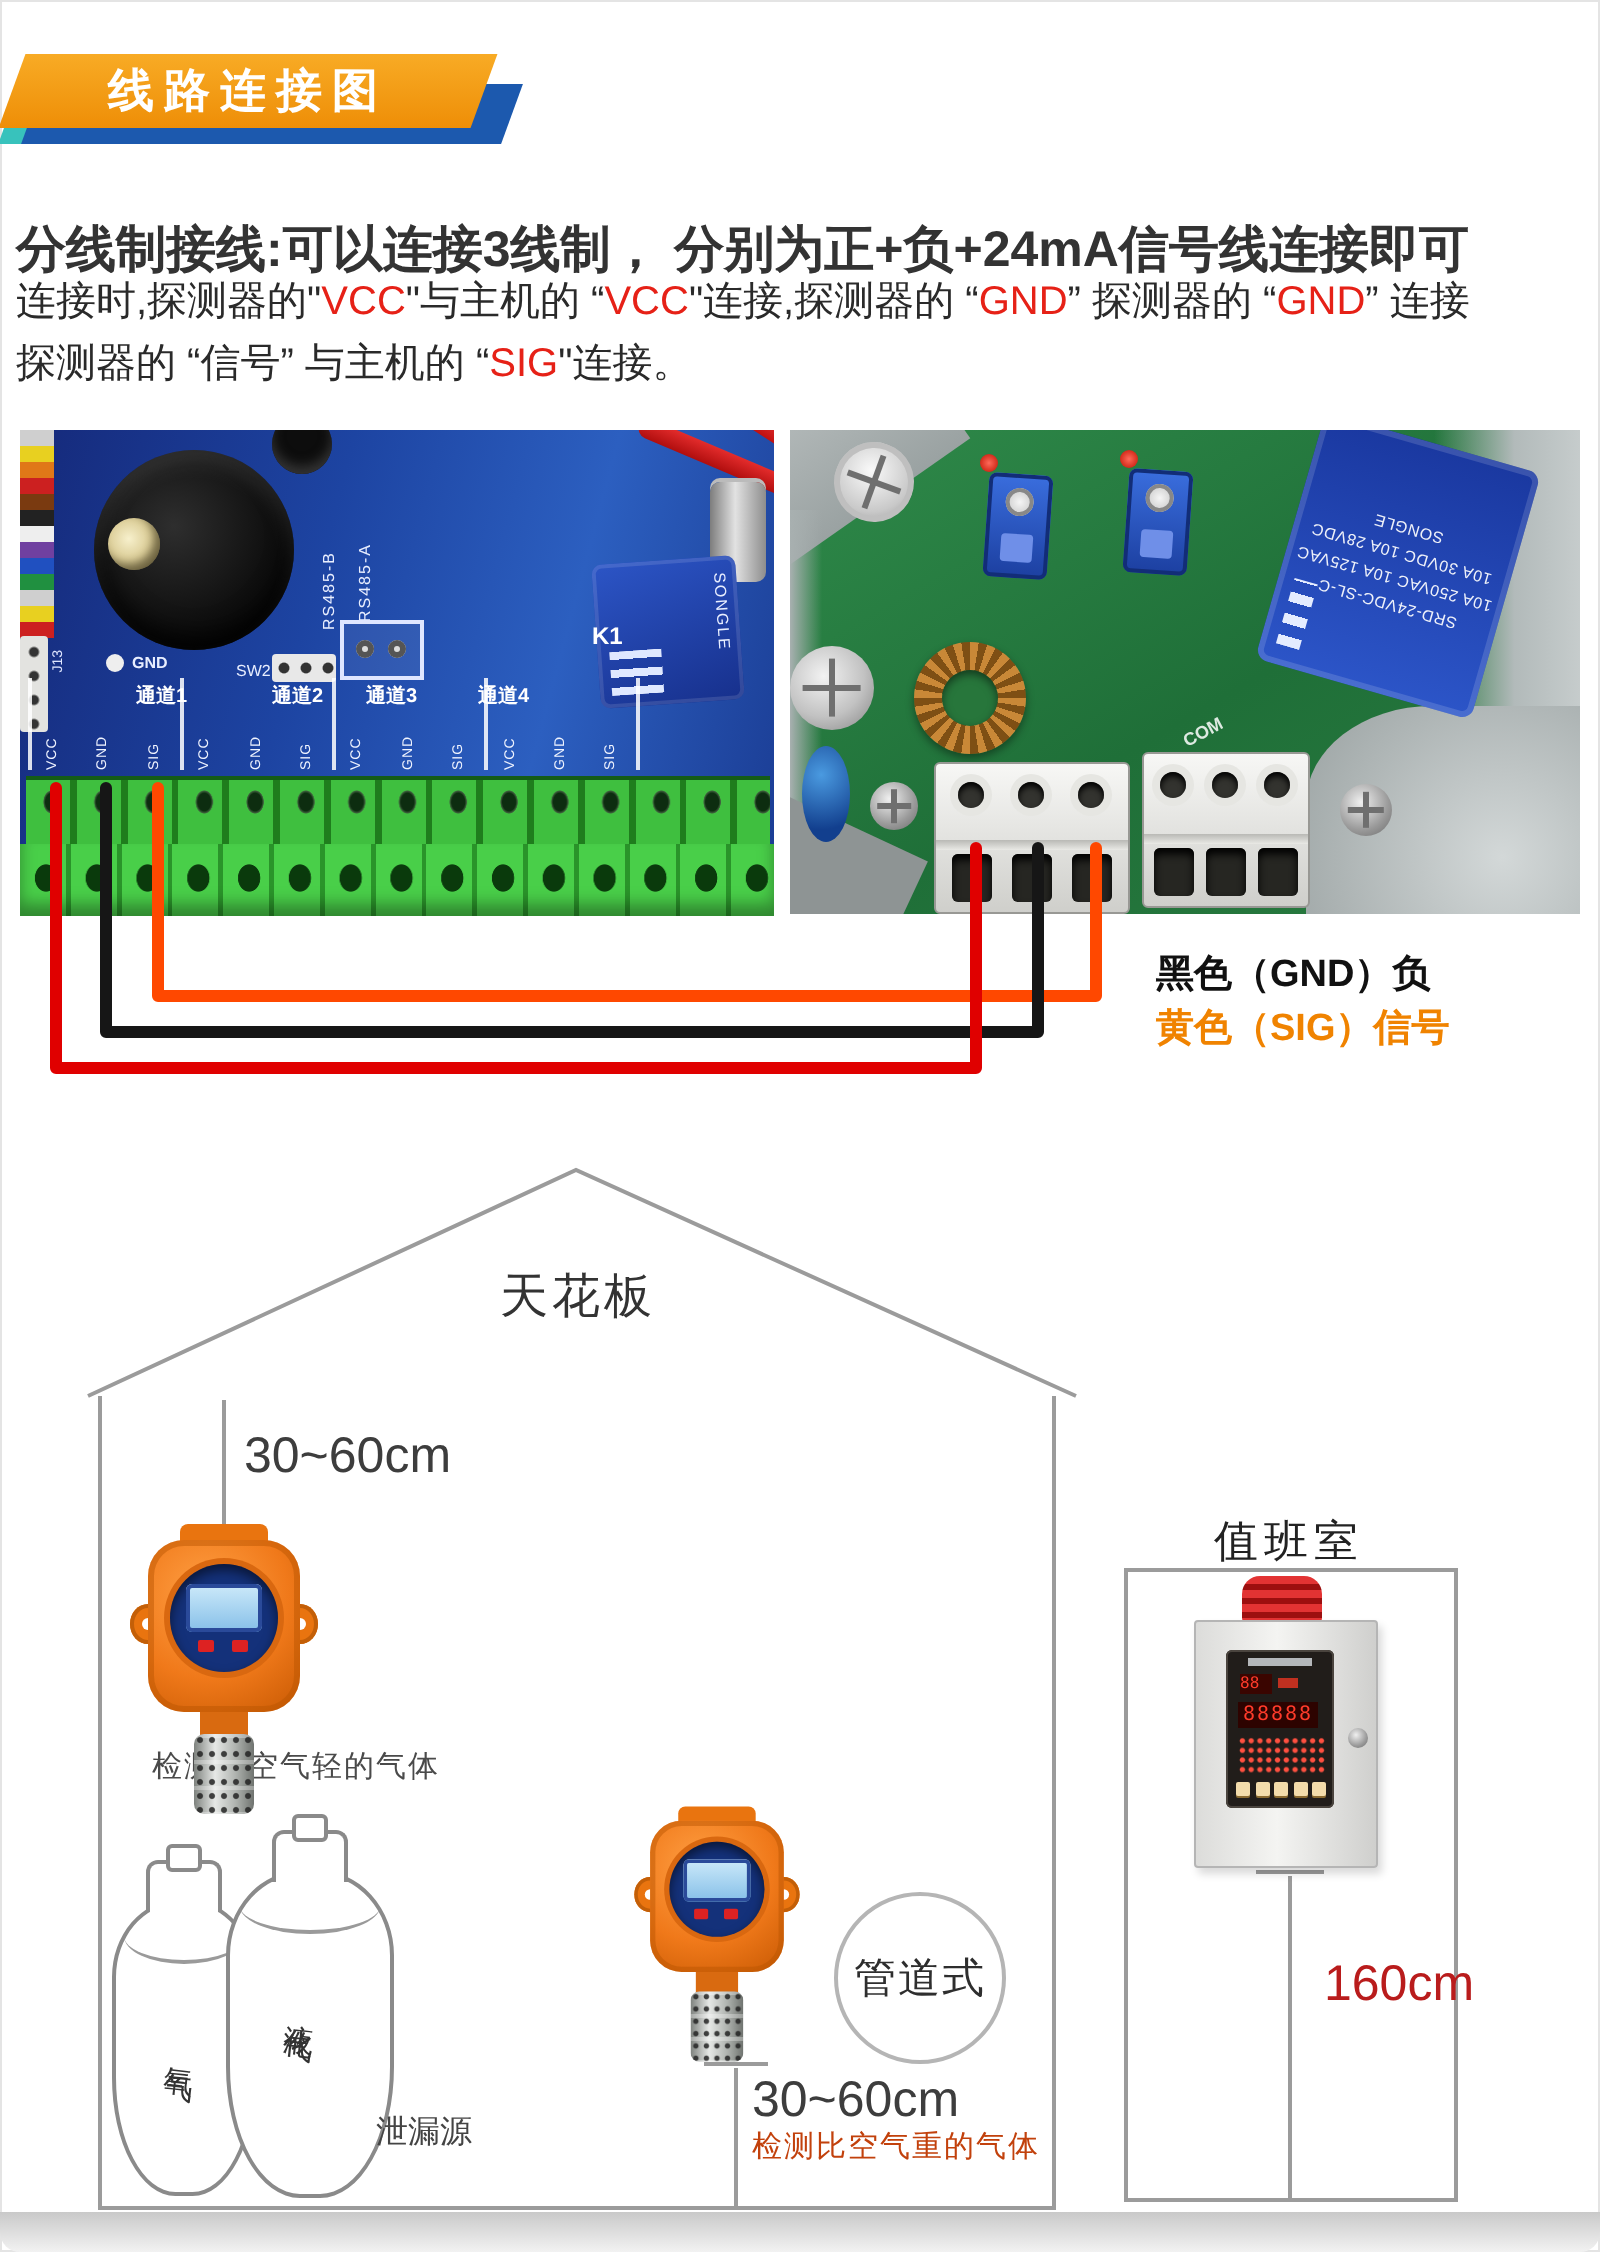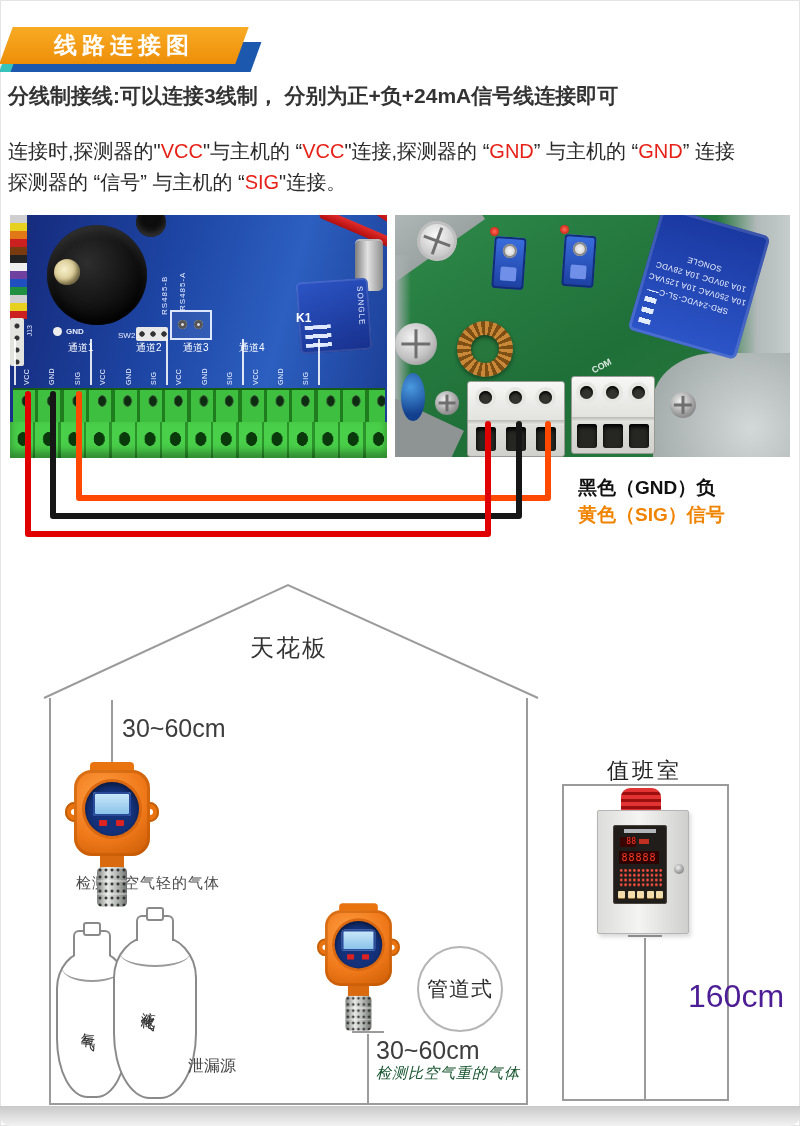--- a/index.html
+++ b/index.html
@@ -8,21 +8,21 @@
   .abs{position:absolute;}
 
   
   .banner-teal{left:2px;top:56px;width:26px;height:16px;background:#38c2bc;transform:skewX(-20deg);z-index:1;}
   .banner-blue{left:16px;top:42px;width:240px;height:30px;background:#1c59ae;transform:skewX(-20deg);z-index:2;}
   .banner-orange{left:6px;top:27px;width:236px;height:37px;background:linear-gradient(#f8ab25,#ee8e07);
                  transform:skewX(-20deg);z-index:3;display:flex;align-items:center;justify-content:center;}
   .banner-orange span{transform:skewX(20deg);color:#fff;font-weight:bold;font-size:23px;letter-spacing:5px;}
 
   
-  .intro1{left:8px;top:82px;font-size:21px;font-weight:bold;color:#333;white-space:nowrap;}
+  .intro1{left:8px;top:108px;font-size:25px;font-weight:bold;color:#333;white-space:nowrap;}
   .intro1 .rest{font-weight:bold;}
   .introbody{left:8px;top:136px;width:788px;font-size:20px;color:#2a2a2a;line-height:31px;}
   .red{color:#e62117;}
 
   
   .photo{overflow:hidden;}
   .photo-left{left:10px;top:215px;width:377px;height:243px;
     background:linear-gradient(105deg,#15297a,#1d44a2 38%,#2c5fc0 68%,#1a3b92);}
   .photo-right{left:395px;top:215px;width:395px;height:242px;
     background:linear-gradient(150deg,#2f8a4a,#1f6f38 55%,#2a7c40);}
@@ -54,21 +54,21 @@
     background:repeating-linear-gradient(180deg,#dfe8ff 0 4px,transparent 4px 9px);}
   .rs485a,.rs485b{color:#e8eeff;font-size:8px;writing-mode:vertical-rl;transform:rotate(180deg);letter-spacing:1px;height:60px;}
   .rs485box{left:160px;top:95px;width:38px;height:26px;border:2px solid #dfe6ff;background:rgba(255,255,255,.07);}
   .rs485box i{position:absolute;top:8px;width:9px;height:9px;border-radius:50%;background:#ddd;box-shadow:inset 0 0 0 3px #555;}
   .k1{left:286px;top:96px;color:#fff;font-weight:bold;font-size:12px;}
   .gnddot{left:43px;top:112px;width:9px;height:9px;border-radius:50%;background:#eee;}
   .gndtext{left:56px;top:112px;color:#e8eeff;font-size:8px;font-weight:bold;}
   .sw2text{left:108px;top:116px;color:#e8eeff;font-size:8px;}
   .sw2box{left:126px;top:112px;width:32px;height:14px;background:#e8e8e8;border-radius:2px;
     background-image:radial-gradient(circle at 6px 7px,#333 2.4px,transparent 3px);background-size:11px 14px;}
-  .chlabel{color:#fff;font-weight:normal;font-size:10px;top:126px;white-space:nowrap;}
+  .chlabel{color:#fff;font-weight:bold;font-size:10px;top:126px;white-space:nowrap;}
   .sep{width:2px;height:46px;background:rgba(255,255,255,.85);top:124px;}
   .pinlabel{color:#f0f4ff;font-size:7px;writing-mode:vertical-rl;transform:rotate(180deg);top:138px;height:32px;letter-spacing:0.5px;}
   .trow1{left:3px;top:173px;width:372px;height:36px;border-top:2px solid #145c17;
     background:repeating-linear-gradient(90deg,#3fbf3f 0 22px,#1f7d1d 22px 25.4px);}
   .trow1b{left:3px;top:173px;width:372px;height:36px;
     background-image:radial-gradient(6px 8px at 13px 13px,#0d2d10 55%,#41653f 70%,transparent 74%);background-size:25.4px 36px;}
   .trow2{left:0;top:207px;width:377px;height:36px;
     background:repeating-linear-gradient(90deg,#49cf49 0 23px,#2a942a 23px 25.4px);box-shadow:inset 0 -6px 8px rgba(0,0,0,.35);}
   .trow2b{left:0;top:207px;width:377px;height:36px;
     background-image:radial-gradient(9px 11px at 13px 17px,#0a3a0c 60%,transparent 64%);background-size:25.4px 36px;}
@@ -110,23 +110,23 @@
 
   
   .legend{left:578px;top:474px;font-size:19px;font-weight:bold;line-height:27px;white-space:nowrap;}
   .leg0{color:#e60012;}.leg1{color:#111;}.leg2{color:#f08300;text-align:center;}
 
   
   .t-ceiling{left:250px;top:632px;font-size:24px;color:#333;letter-spacing:2px;}
   .t-dist1{left:122px;top:714px;font-size:25px;color:#3d3d3d;}
   .t-note1{left:76px;top:874px;font-size:15px;color:#4a4a4a;letter-spacing:1px;}
   .t-dist2{left:376px;top:1036px;font-size:25px;color:#3d3d3d;}
-  .t-note2{left:376px;top:1064px;font-size:15px;color:#14532d;letter-spacing:1px;font-style:italic;}
+  .t-note2{left:376px;top:1064px;font-size:15px;color:#c2410c;letter-spacing:1px;}
   .t-duty{left:607px;top:756px;font-size:22px;color:#222;letter-spacing:3px;}
-  .t-160{left:688px;top:978px;font-size:32px;color:#4c1d95;}
+  .t-160{left:662px;top:978px;font-size:25px;color:#b91c1c;}
   .t-leak{left:188px;top:1056px;font-size:16px;color:#444;}
   .typecircle{border:2px solid #b5b5b5;border-radius:50%;display:flex;align-items:center;justify-content:center;
     font-size:21px;color:#2e2e2e;letter-spacing:1px;background:#fff;}
   .circ1{left:157px;top:785px;width:84px;height:84px;}
   .circ2{left:417px;top:946px;width:82px;height:82px;font-family:Liberation Serif, serif;}
 
   
   .detector{width:92px;height:152px;}
   .detector .cap{position:absolute;left:24px;top:6px;width:44px;height:12px;background:#e9740f;border-radius:4px 4px 0 0;}
   .detector .ear{position:absolute;top:46px;width:18px;height:20px;background:#e9740f;border-radius:50%;box-shadow:inset 0 0 0 2px #c35f08;}
@@ -147,21 +147,21 @@
     background-size:6px 7px,auto,auto;}
 
   
   .ctrlbox{left:597px;top:810px;width:90px;height:122px;border:1px solid #b5b5b5;border-radius:2px;
     background:linear-gradient(90deg,#dcdcda,#f4f4f2 45%,#cfcfcd);box-shadow:2px 3px 4px rgba(0,0,0,.15);}
   .beacon{left:621px;top:788px;width:40px;height:24px;border-radius:9px 9px 3px 3px;
     background:repeating-linear-gradient(180deg,#e23333 0 4px,#9c0f0f 4px 7px);box-shadow:0 2px 0 #b9b9b7;}
   .cpanel{left:613px;top:825px;width:54px;height:79px;background:#211d1a;border-radius:3px;box-shadow:inset 0 0 0 1px #4a443e;}
   .cpanel .title{position:absolute;left:11px;top:4px;width:32px;height:4px;background:rgba(230,235,240,.75);}
   .cpanel .mini{position:absolute;left:7px;top:12px;width:16px;height:10px;background:#3a0500;
-    color:#ff3b2a;font-size:8px;line-height:10px;text-align:right;font-family:"DejaVu Sans Mono",monospace;}
+    color:#ff3b2a;font-size:8px;line-height:10px;text-align:left;font-family:"DejaVu Sans Mono",monospace;}
   .cpanel .minitag{position:absolute;left:26px;top:14px;width:10px;height:5px;background:#c03020;}
   .cpanel .main{position:absolute;left:6px;top:26px;width:40px;height:13px;background:#2d0300;
     color:#ff3b2a;font-size:10px;line-height:13px;text-align:center;font-family:"DejaVu Sans Mono",monospace;letter-spacing:1px;}
   .cpanel .leds{position:absolute;left:6px;top:43px;width:44px;height:19px;
     background-image:radial-gradient(circle,#ff5040 1px,transparent 1.6px);background-size:4.4px 4.8px;}
   .cpanel .keys{position:absolute;left:5px;top:66px;display:flex;gap:2.5px;}
   .cpanel .keys i{width:7px;height:7px;background:#f3dcab;border-radius:1px;box-shadow:0 1px 0 #8a6a30;}
   .lock{left:674px;top:864px;width:10px;height:10px;}
 
   
@@ -198,21 +198,21 @@
   <div class="abs banner-teal"></div>
   <div class="abs banner-blue"></div>
   <div class="abs banner-orange">
     <span>线路连接图</span>
   </div>
 
   <div class="abs intro1">
     <span>分线制接线:</span><span class="rest">可以连接3线制， 分别为正+负+24mA信号线连接即可</span>
   </div>
   <div class="abs introbody">
-    <div><span>连接时,探测器的"</span><span class="red">VCC</span><span>"与主机的 “</span><span class="red">VCC</span><span>"连接,探测器的 “</span><span class="red">GND</span><span>” 与主机的 “</span><span class="red">GND</span><span>” 连接</span></div>
+    <div><span>连接时,探测器的"</span><span class="red">VCC</span><span>"与主机的 “</span><span class="red">VCC</span><span>"连接,探测器的 “</span><span class="red">GND</span><span>” 探测器的 “</span><span class="red">GND</span><span>” 连接</span></div>
     <div><span>探测器的 “信号” 与主机的 “</span><span class="red">SIG</span><span>"连接。</span></div>
   </div>
 
   <div class="abs photo photo-left">
     <div class="abs ribbon"></div>
     <div class="abs j13"></div>
     <div class="abs j13label">J13</div>
     <div class="abs buzzer"></div>
     <div class="abs buzzhole"></div>
     <div class="abs capblack"></div>

